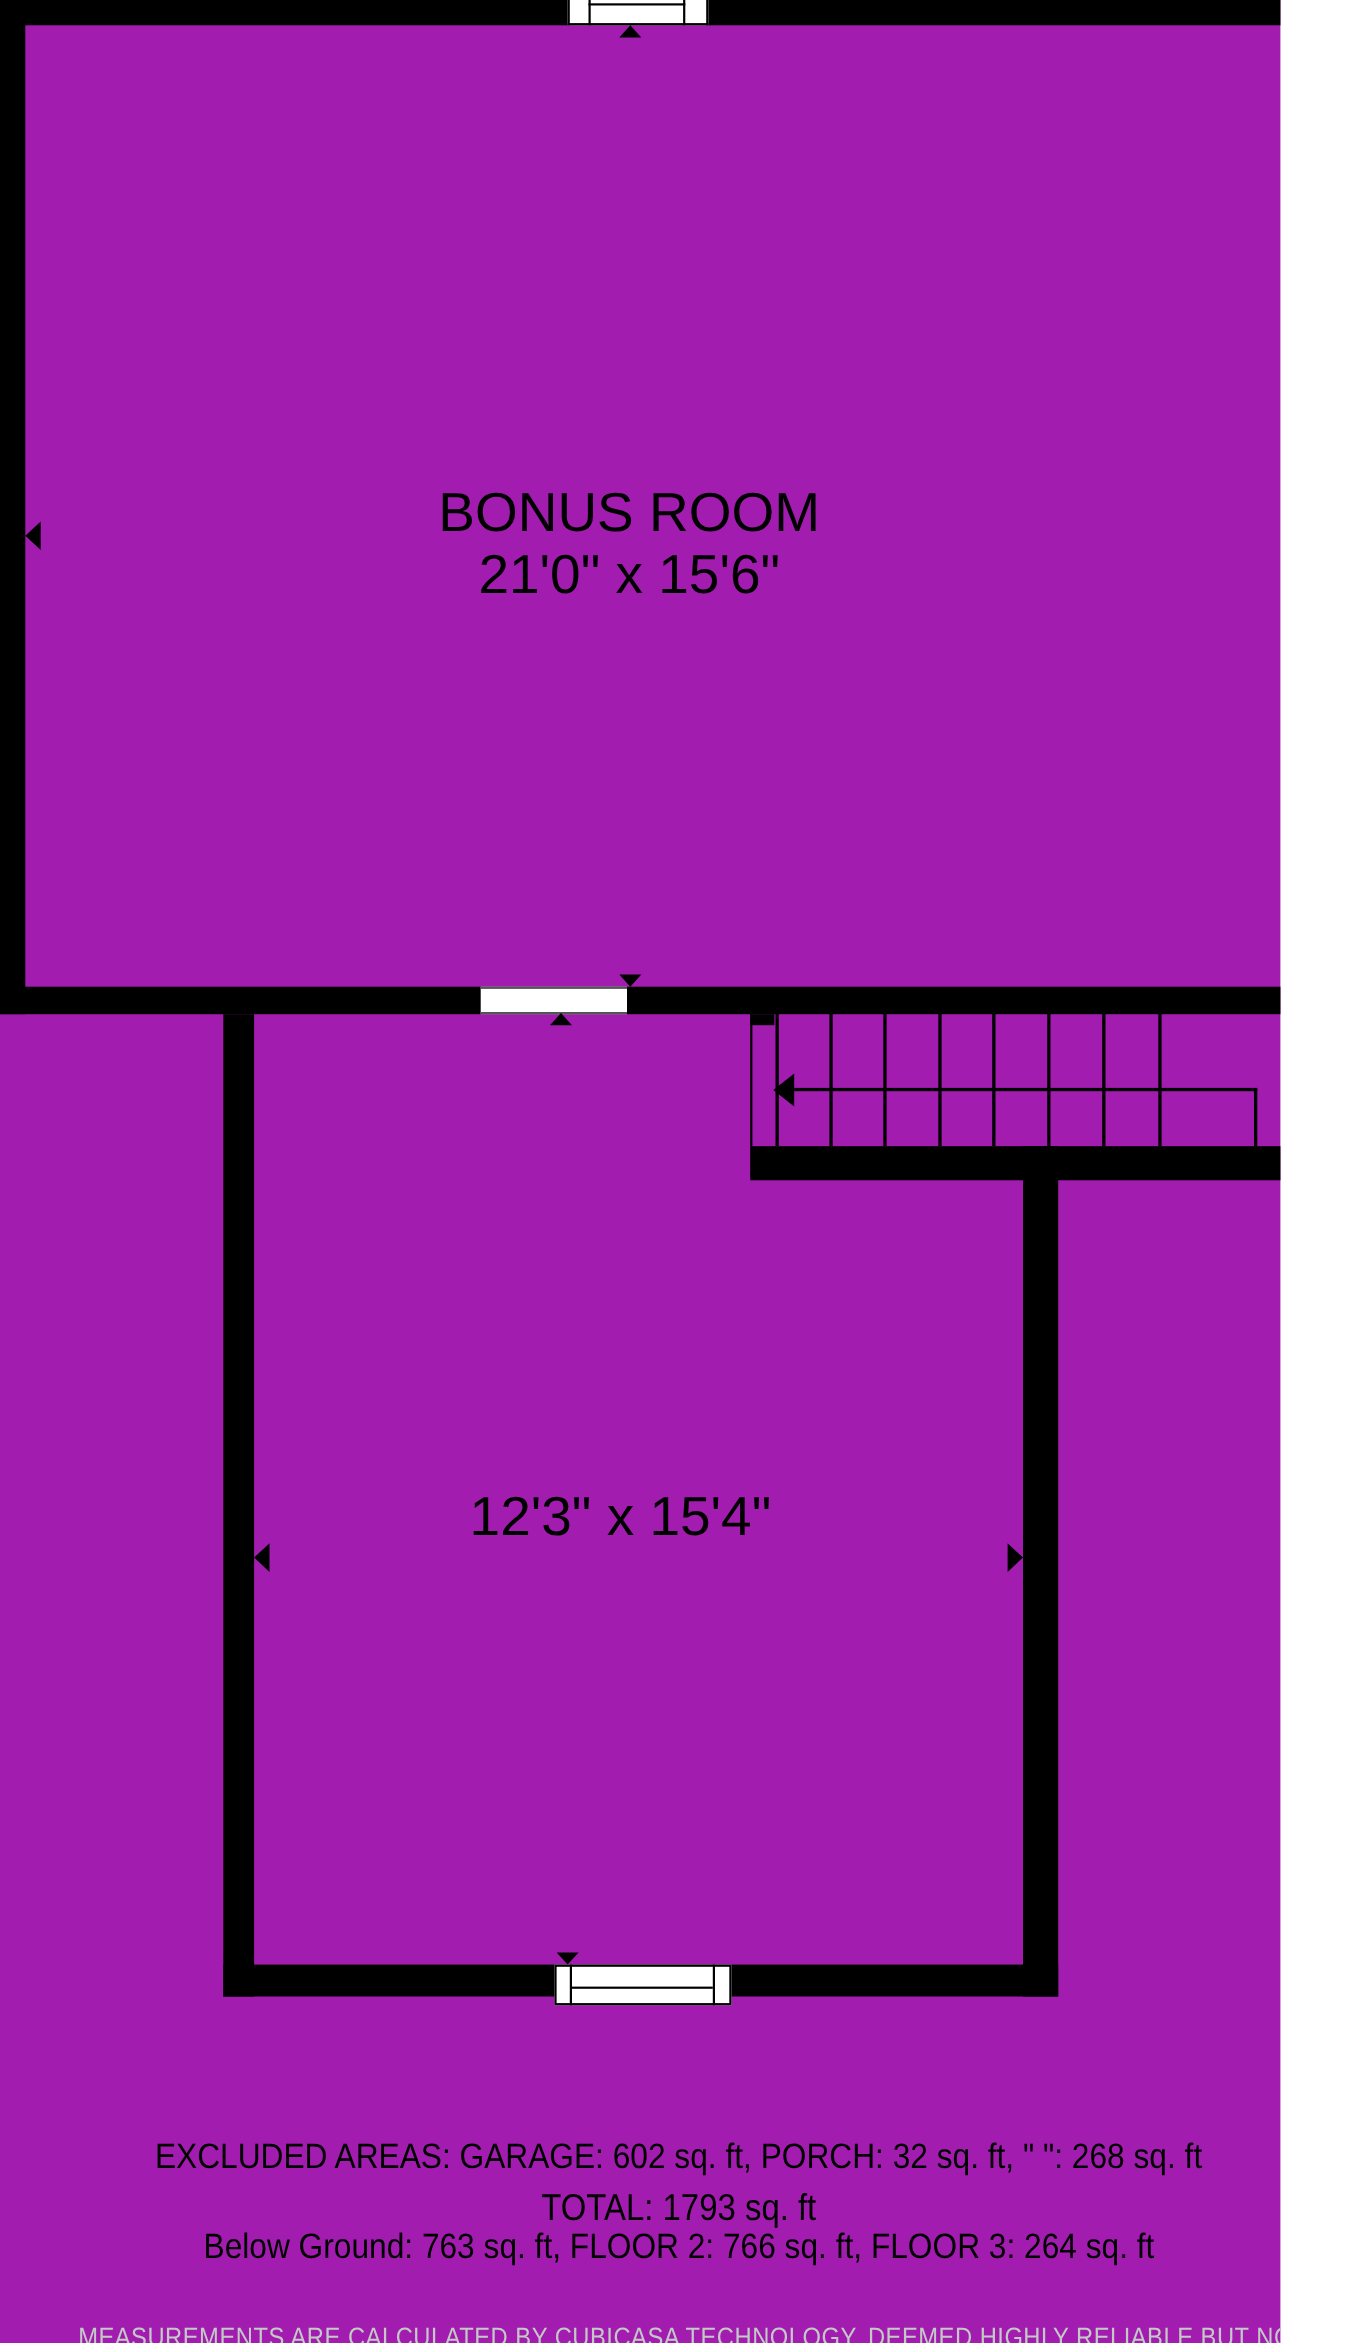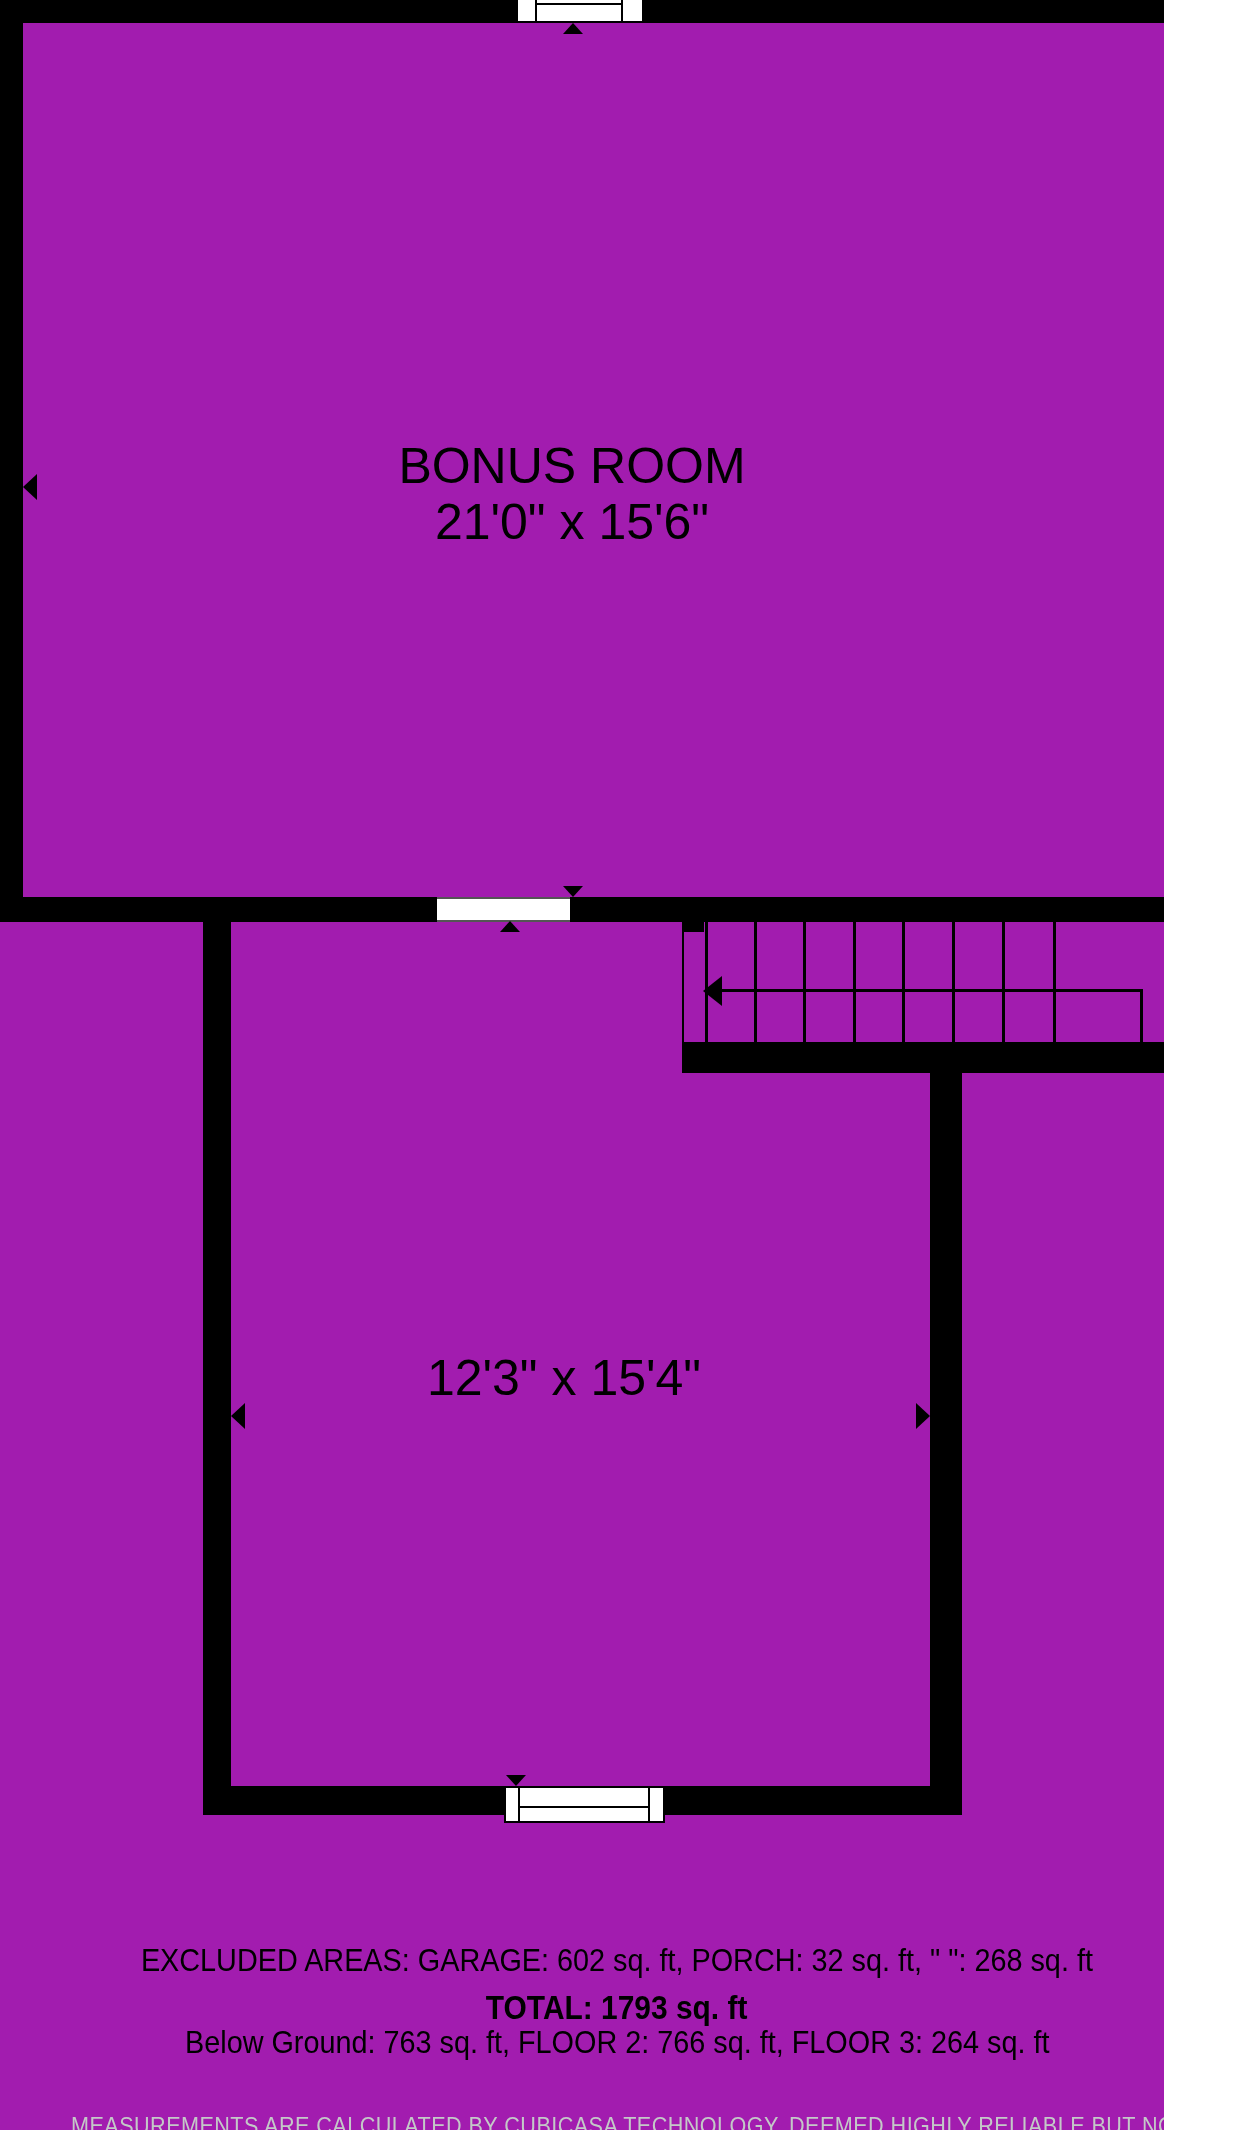--- a/index.html
+++ b/index.html
@@ -46,21 +46,21 @@
   }
 
   .footer-line {
     position: absolute;
     left: 0; width: 1234px;
     text-align: center;
     color: #000000;
     white-space: nowrap;
   }
   .footer-line > span { display: inline-block; transform: scaleX(0.9); transform-origin: center; }
-  .f-total { font-size: 34px; font-weight: bold; }
+  .f-total { font-size: 34px; font-weight: normal; }
   .f-total > span { transform: scaleX(0.88); }
   .f-detail { font-size: 32px; }
   .f-disclaimer { font-size: 24px; color: #c4c8c8; letter-spacing: 0.5px; }
 </style>
 </head>
 <body>
 
 <div id="stage">
 
   <div class="wall" style="left:0; top:0; width:1234px; height:23px;"></div>

